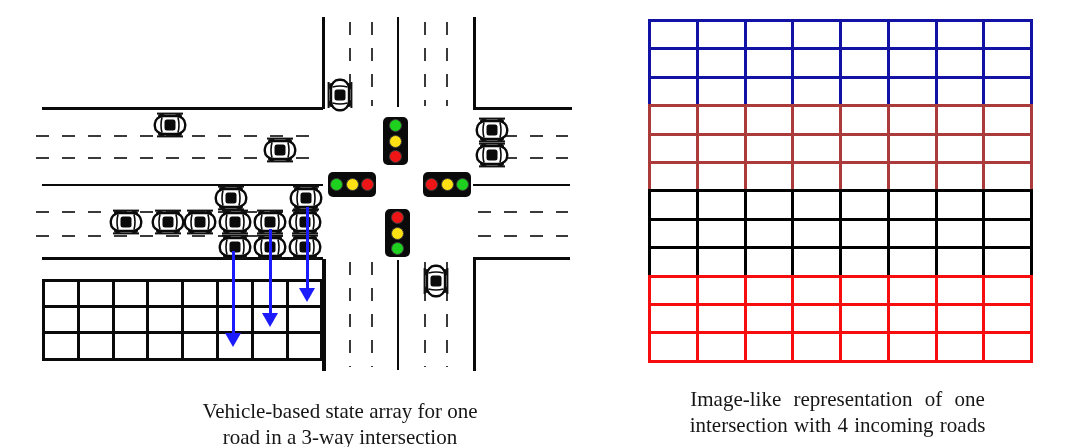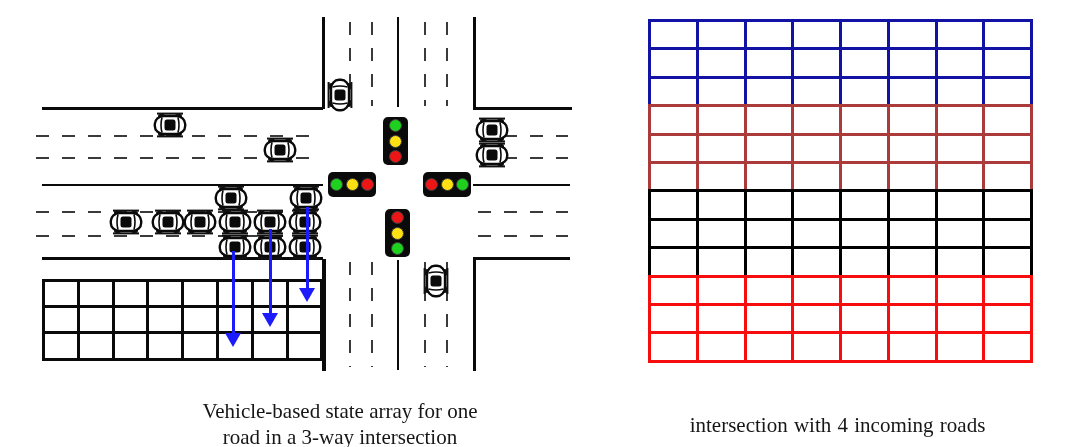--- a/index.html
+++ b/index.html
@@ -63,21 +63,21 @@
   <div class="dash-v" style="left:349px;top:262px;height:105px;"></div>
   <div class="dash-v" style="left:371px;top:262px;height:105px;"></div>
   <div class="dash-v" style="left:424px;top:262px;height:105px;"></div>
   <div class="dash-v" style="left:446px;top:262px;height:105px;"></div>
 
   <div class="caption" style="left:135px;top:398px;width:410px;">
     <span>Vehicle-based state array for one</span><br>
     <span>road in a 3-way intersection</span>
   </div>
   <div class="caption" style="left:655px;top:386px;width:365px;">
-    <br>
+    <span class="js1">Image-like representation of one</span><br>
     <span class="js2">intersection with 4 incoming roads</span>
   </div>
 
 <div class="tlight v" style="left: 383px; top: 117px; background: rgb(10, 10, 10);">
       <span class="bulb" style="background: rgb(30, 209, 30);"></span>
       <span class="bulb" style="background: rgb(255, 225, 19);"></span>
       <span class="bulb" style="background: rgb(237, 21, 21);"></span>
     </div>
     <div class="tlight h" style="left: 328px; top: 172px; background: rgb(10, 10, 10);">
       <span class="bulb" style="background: rgb(30, 209, 30);"></span>

